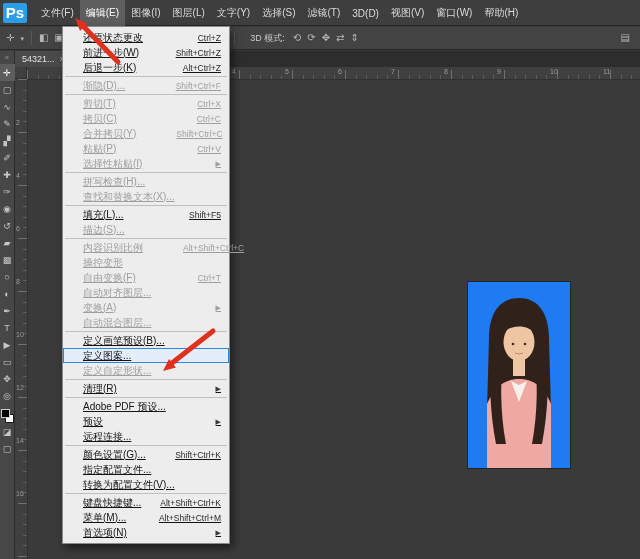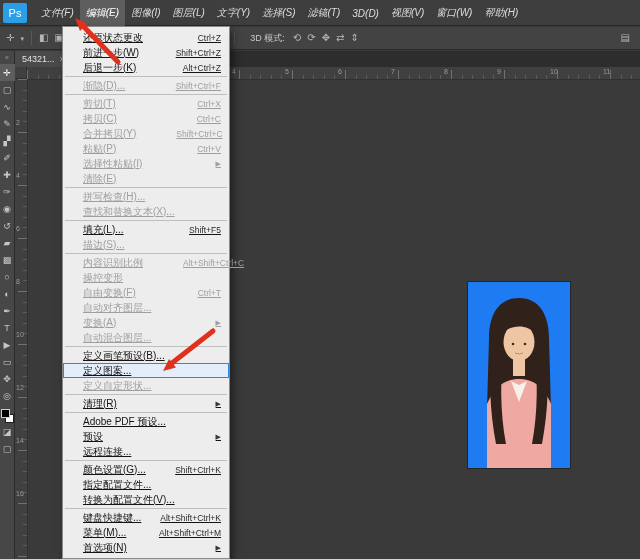--- a/index.html
+++ b/index.html
@@ -2,23 +2,23 @@
 <html><head>
 <meta charset="utf-8">
 <style>
   html,body{margin:0;padding:0;}
   body{width:640px;height:559px;position:relative;overflow:hidden;background:#383838;
        font-family:"Liberation Sans","DejaVu Sans",sans-serif;}
 
   
   .menubar{position:absolute;top:0;left:0;width:640px;height:26px;background:#3e3e3e;
            border-bottom:1px solid #282828;display:flex;align-items:center;z-index:5;box-sizing:border-box;}
-  .ps-logo{width:24px;height:20px;margin:0 8px 0 3px;background:#2a9fe8;color:#fff;font-weight:normal;
-           font-size:11px;display:flex;align-items:center;justify-content:center;border-radius:2px;}
-  .menubar-items{display:flex;height:100%;font-style:italic;}
+  .ps-logo{width:24px;height:20px;margin:0 8px 0 3px;background:#2a9fe8;color:#fff;font-weight:bold;
+           font-size:15px;display:flex;align-items:center;justify-content:center;border-radius:2px;}
+  .menubar-items{display:flex;height:100%;}
   .menu-item{padding:0 6px;font-size:10px;color:#dcdcdc;height:26px;display:flex;align-items:center;cursor:default;white-space:nowrap;}
   .menu-item.active{background:#5e5e5e;color:#fff;}
 
   
   .optionsbar{position:absolute;top:27px;left:0;width:640px;height:23px;background:#434343;
               border-bottom:1px solid #2a2a2a;display:flex;align-items:center;gap:2px;padding:0 4px;
               box-sizing:border-box;z-index:4;}
   .ob-icon{font-size:10px;line-height:1;padding:2px;color:#b5b5b5;}
   .ob-sep{width:1px;height:14px;background:#585858;margin:0 3px;}
   .ob-label{font-size:9px;color:#c8c8c8;margin:0 4px 0 10px;white-space:nowrap;}
@@ -233,24 +233,20 @@
       <span class="ms">Shift+Ctrl+C</span>
     </div>
     <div class="mrow disabled">
       <span class="ml">粘贴(P)</span>
       <span class="ms">Ctrl+V</span>
     </div>
     <div class="mrow disabled">
       <span class="ml">选择性粘贴(I)</span>
       <span class="ms sub">▶</span>
     </div>
-    <div class="mrow disabled">
-      <span class="ml">清除(E)</span>
-      <span class="ms"></span>
-    </div>
     <div class="msep"></div>
     <div class="mrow disabled">
       <span class="ml">拼写检查(H)...</span>
       <span class="ms"></span>
     </div>
     <div class="mrow disabled">
       <span class="ml">查找和替换文本(X)...</span>
       <span class="ms"></span>
     </div>
     <div class="msep"></div>

